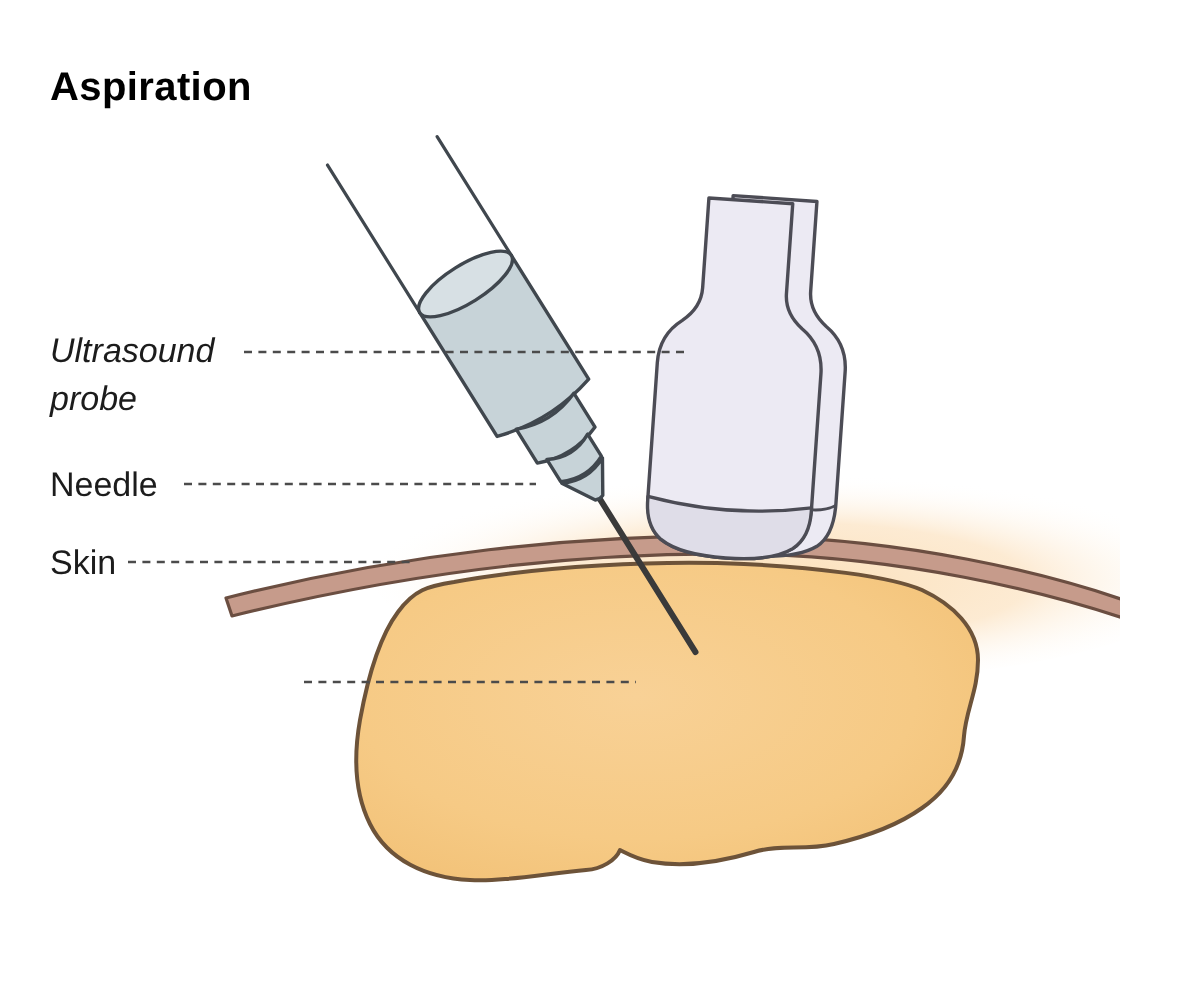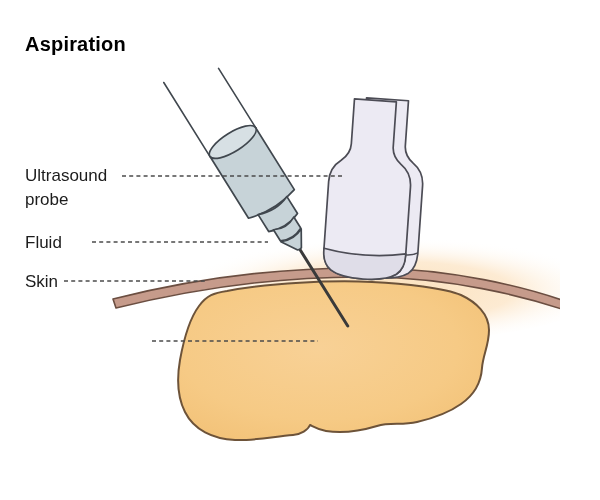--- a/index.html
+++ b/index.html
@@ -22,21 +22,21 @@
     color: #000000;
     letter-spacing: 0.2px;
   }
   .lbl {
     position: absolute;
     left: 25px;
     font-size: 17px;
     line-height: 24px;
     color: #1c1c1c;
   }
-  #lbl-probe { top: 164px; width: 112px; }
+  #lbl-probe { top: 164px; width: 112px; font-style: italic; }
   #lbl-needle { top: 231px; }
   #lbl-skin { top: 270px; text-align: center; }
   #lbl-fluid { top: 330px; }
 
   .syr-s   { stroke: #40474e; stroke-width: 1.7; stroke-linejoin: round; }
   .syr-line{ stroke: #40474e; stroke-width: 1.6; stroke-linecap: round; }
   .probe-s { stroke: #4c4c55; stroke-width: 1.7; stroke-linejoin: round; }
   .probe-l { stroke: #4c4c55; stroke-width: 1.4; fill: none; }
   .skin-s  { stroke: #6b4e41; stroke-width: 1.6; stroke-linejoin: round; }
   .blob-s  { stroke: #6d5339; stroke-width: 2;   stroke-linejoin: round; }
@@ -127,16 +127,16 @@
     </g>
 
     <line class="leader" x1="122" y1="176" x2="345" y2="176"></line>
     <line class="leader" x1="92" y1="242" x2="268" y2="242"></line>
     <line class="leader" x1="64" y1="281" x2="207" y2="281"></line>
     <line class="leader" x1="152" y1="341" x2="318" y2="341"></line>
   </svg>
 
   <div class="title">Aspiration</div>
   <div class="lbl" id="lbl-probe">Ultrasound probe</div>
-  <div class="lbl" id="lbl-needle">Fluid</div>
+  <div class="lbl" id="lbl-needle">Needle</div>
   <div class="lbl" id="lbl-skin">Skin</div>
 
 </div>
 
 </body></html>

